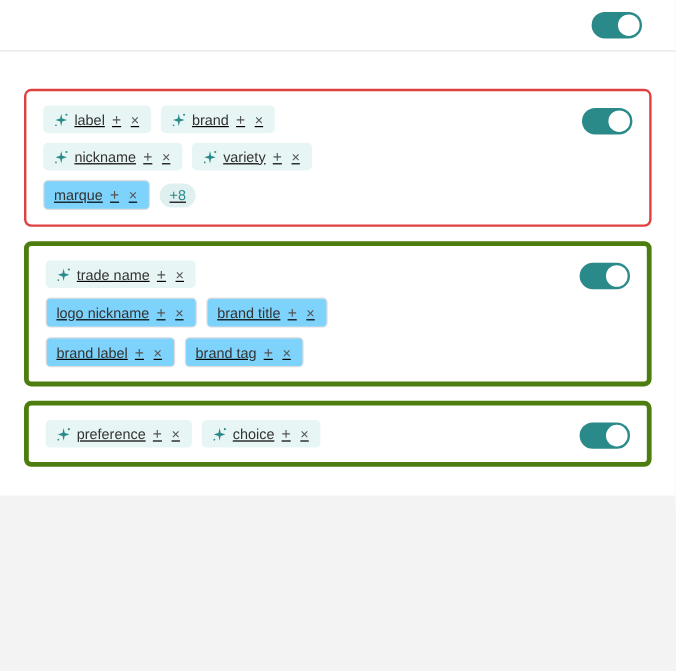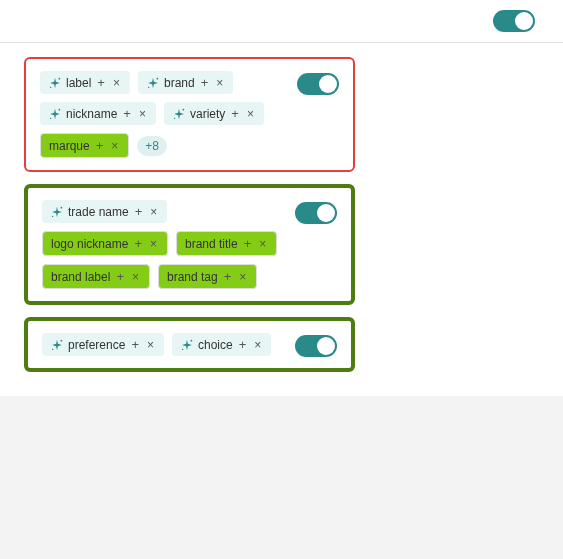--- a/index.html
+++ b/index.html
@@ -50,21 +50,23 @@
     .toggle-label {
       font-size: 13px;
       color: #333;
       font-weight: 500;
     }
 
     .main-container {
       background: #ffffff;
       padding: 14px 20px 14px 20px;
       display: flex;
+      flex-direction: column;
       gap: 0;
+      text-decoration: underline;
     }
 
     .suggestions-header {
       font-size: 14px;
       font-weight: 600;
       color: #222;
       margin-bottom: 3px;
     }
 
     .suggestions-sub {
@@ -142,21 +144,21 @@
       padding: 4px 8px;
       font-size: 12px;
       color: #333;
     }
 
     .tag.ai-tag {
       background: #e8f5f5;
     }
 
     .tag.plain-tag {
-      background: #84cc16;
+      background: #7dd3fc;
       border: 1px solid #ddd;
     }
 
     .tag .ai-icon {
       width: 14px;
       height: 14px;
       display: inline-flex;
       align-items: center;
       justify-content: center;
       color: #2a8a8a;

